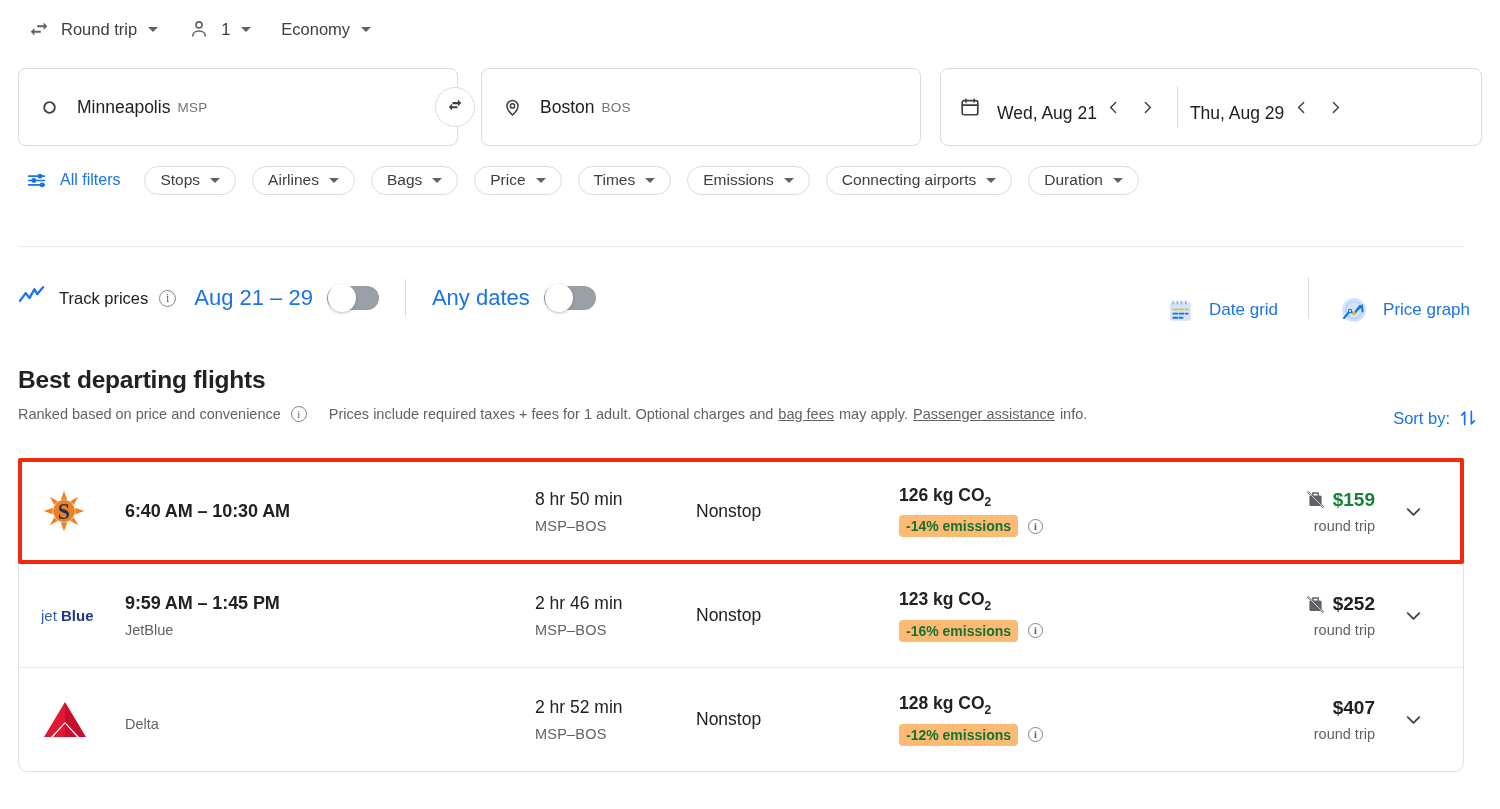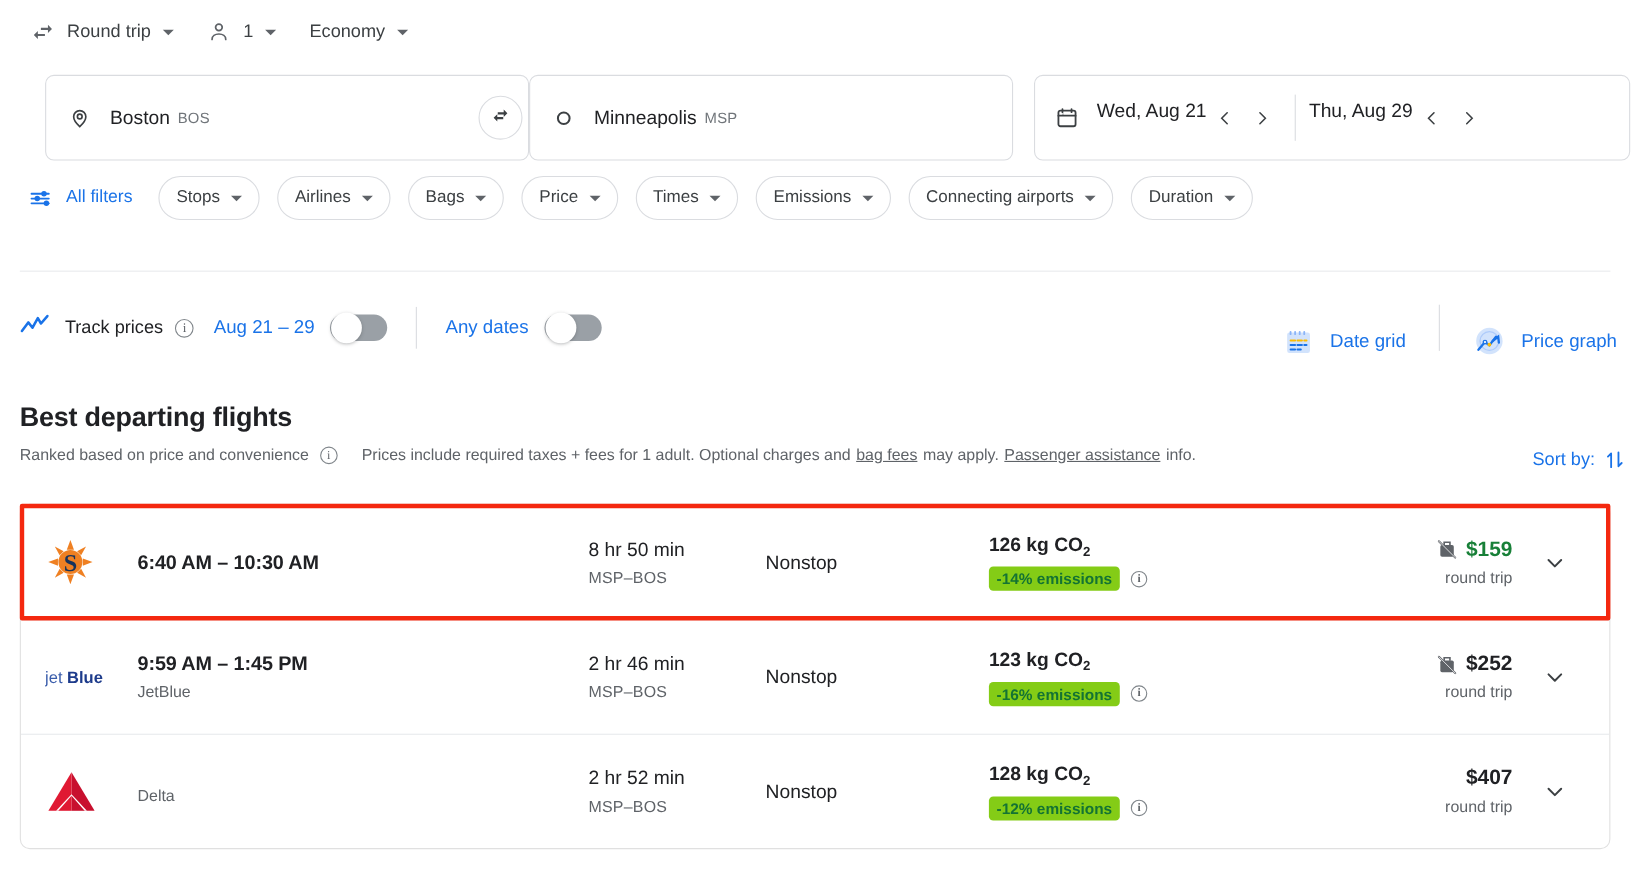--- a/index.html
+++ b/index.html
@@ -58,54 +58,54 @@
     display: flex; align-items: center; justify-content: center;
     cursor: pointer; z-index: 4;
   }
 
   .date-field {
     position: absolute; left: 922px; top: 0; width: 542px; height: 78px;
     border: 1px solid #dadce0; border-radius: 8px; background: #fff;
     display: flex; align-items: center; padding: 0 14px 0 18px;
   }
   .cal-icon { margin-right: 16px; display: flex; }
-  .date-cell { display: flex; align-items: flex-start; }
+  .date-cell { display: flex; align-items: flex-end; }
   .date-text { font-size: 17.5px; color: #202124; white-space: nowrap; }
   .nav-ch {
     width: 34px; height: 34px; border-radius: 50%;
     display: flex; align-items: center; justify-content: center; cursor: pointer;
   }
   .date-div { width: 1px; height: 42px; background: #dadce0; margin: 0 12px; }
 
   
   .chip-row { position: absolute; left: 18px; top: 159px; height: 42px; display: flex; align-items: center; }
   .all-filters {
     display: flex; align-items: center; height: 40px; padding: 0 8px;
     color: #1a73e8; font-size: 16px; cursor: pointer; border-radius: 4px;
   }
   .all-filters .glyph { margin-right: 13px; display: flex; }
   .chip {
-    display: flex; align-items: center; height: 40px; padding: 0 15px;
+    display: flex; align-items: center; height: 29px; padding: 0 15px;
     border: 1px solid #dadce0; border-radius: 21px; background: #fff;
     font-size: 15.5px; color: #3c4043; cursor: pointer; margin-left: 16px;
     white-space: nowrap;
   }
   .chip .caret { margin-left: 10px; }
 
   .divider-h { position: absolute; left: 18px; top: 246px; width: 1446px; height: 1px; background: #e8eaed; }
 
   
   .track-row { position: absolute; left: 18px; top: 272px; height: 52px; display: flex; align-items: center; }
   .track-label { font-size: 16.5px; color: #202124; margin-left: 14px; }
   .info-i {
     width: 17px; height: 17px; border-radius: 50%; border: 1.4px solid #80868b;
     color: #5f6368; font-size: 12px; line-height: 15px; text-align: center;
     margin-left: 11px; font-family: "Liberation Serif", serif; cursor: pointer;
   }
-  .blue-link { color: #1a73e8; font-size: 17px; cursor: pointer; }
+  .blue-link { color: #1a73e8; font-size: 22px; cursor: pointer; }
   .toggle {
     width: 52px; height: 24px; border-radius: 13px; background: #9aa0a6;
     position: relative; margin-left: 14px; cursor: pointer; flex: none;
   }
   .toggle .knob {
     position: absolute; left: 1px; top: -2px; width: 28px; height: 28px;
     border-radius: 50%; background: #fff;
     box-shadow: 0 1px 3px rgba(60,64,67,.35);
   }
   .vrule { width: 1px; height: 38px; background: #dadce0; margin: 0 26px; }
@@ -139,21 +139,21 @@
   .t-sub { font-size: 14.5px; color: #5f6368; margin-top: 8px; }
   .col-dur { width: 161px; flex: none; }
   .d-main { font-size: 17.5px; color: #202124; }
   .d-sub { font-size: 14.5px; color: #5f6368; margin-top: 8px; letter-spacing: .2px; }
   .col-stops { width: 203px; flex: none; font-size: 17.5px; color: #202124; }
   .col-emis { width: 330px; flex: none; font-weight: bold; }
   .e-main { font-size: 17.5px; color: #202124; }
   .e-main sub { font-size: 12px; }
   .e-row { display: flex; align-items: center; margin-top: 7px; }
   .badge {
-    background: #84cc16; color: #137333; font-size: 14px;
+    background: #fdba74; color: #137333; font-size: 14px;
     padding: 3px 7px; border-radius: 4px; white-space: nowrap;
   }
   .e-row .info-i { margin-left: 10px; width: 15px; height: 15px; font-size: 10.5px; line-height: 13px; }
   .col-price { flex: 1; display: flex; flex-direction: column; align-items: flex-end; padding-right: 6px; }
   .p-main { display: flex; align-items: center; }
   .p-amt { font-size: 19px; font-weight: bold; }
   .p-amt.green { color: #188038; }
   .p-amt.dark { color: #202124; }
   .bag-x { margin-right: 7px; display: flex; align-items: flex-end; }
   .p-sub { font-size: 14.5px; color: #5f6368; margin-top: 7px; }
@@ -190,38 +190,38 @@
       <span class="caret"></span>
     </div>
     <div class="opt cabin">
       <span class="opt-label">Economy</span>
       <span class="caret"></span>
     </div>
   </div>
 
   <div class="search-row">
     <div class="field-group">
+      <div class="field origin">
+        <span class="field-icon">
+          <svg width="17" height="17" viewBox="0 0 24 24" fill="none" stroke="#3c4043" stroke-width="2.6">
+              <circle cx="12" cy="12" r="7.5"></circle>
+            </svg>
+        </span>
+        <span class="field-text">Minneapolis</span>
+        <span class="field-code">MSP</span>
+      </div>
       <div class="field dest">
         <span class="field-icon">
           <svg width="19" height="19" viewBox="0 0 24 24" fill="none" stroke="#3c4043" stroke-width="1.9">
               <path d="M12 21.5s7-6.3 7-11.3A7 7 0 0 0 5 10.2c0 5 7 11.3 7 11.3z"></path>
               <circle cx="12" cy="10" r="2.7"></circle>
             </svg>
         </span>
         <span class="field-text">Boston</span>
         <span class="field-code">BOS</span>
-      </div>
-      <div class="field origin">
-        <span class="field-icon">
-          <svg width="17" height="17" viewBox="0 0 24 24" fill="none" stroke="#3c4043" stroke-width="2.6">
-              <circle cx="12" cy="12" r="7.5"></circle>
-            </svg>
-        </span>
-        <span class="field-text">Minneapolis</span>
-        <span class="field-code">MSP</span>
       </div>
       <div class="swap-btn">
         <span>
           <svg width="20" height="20" viewBox="0 0 24 24" fill="#3c4043">
               <path d="M15.5 5.5l4 4-4 4V11H9V8.5h6.5V5.5zM8.5 18.5l-4-4 4-4v3H15V16H8.5v2.5z"></path>
             </svg>
         </span>
       </div>
     </div>
 

